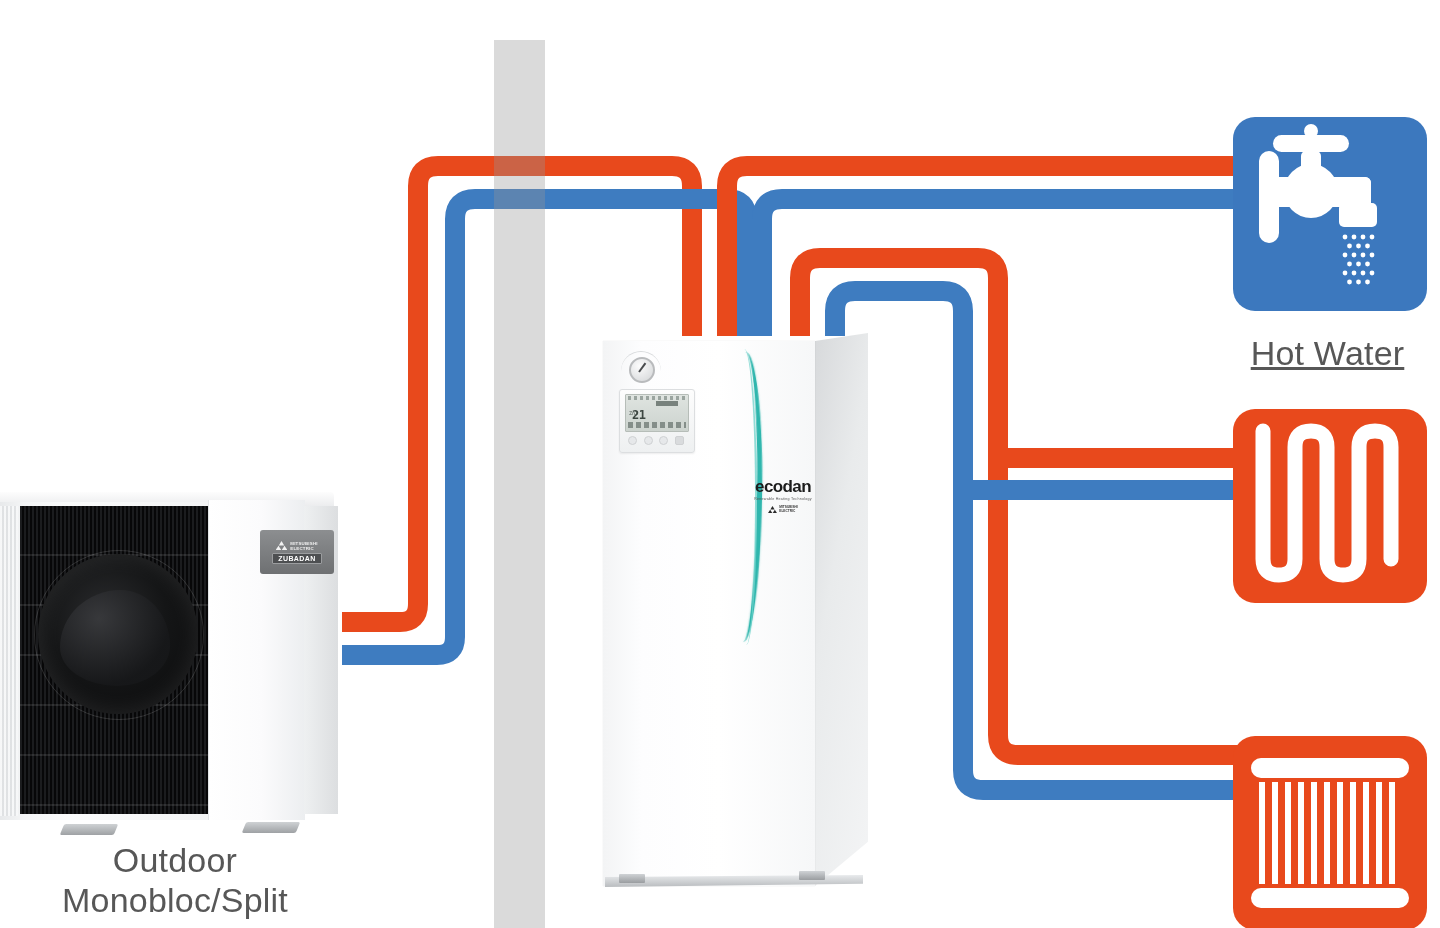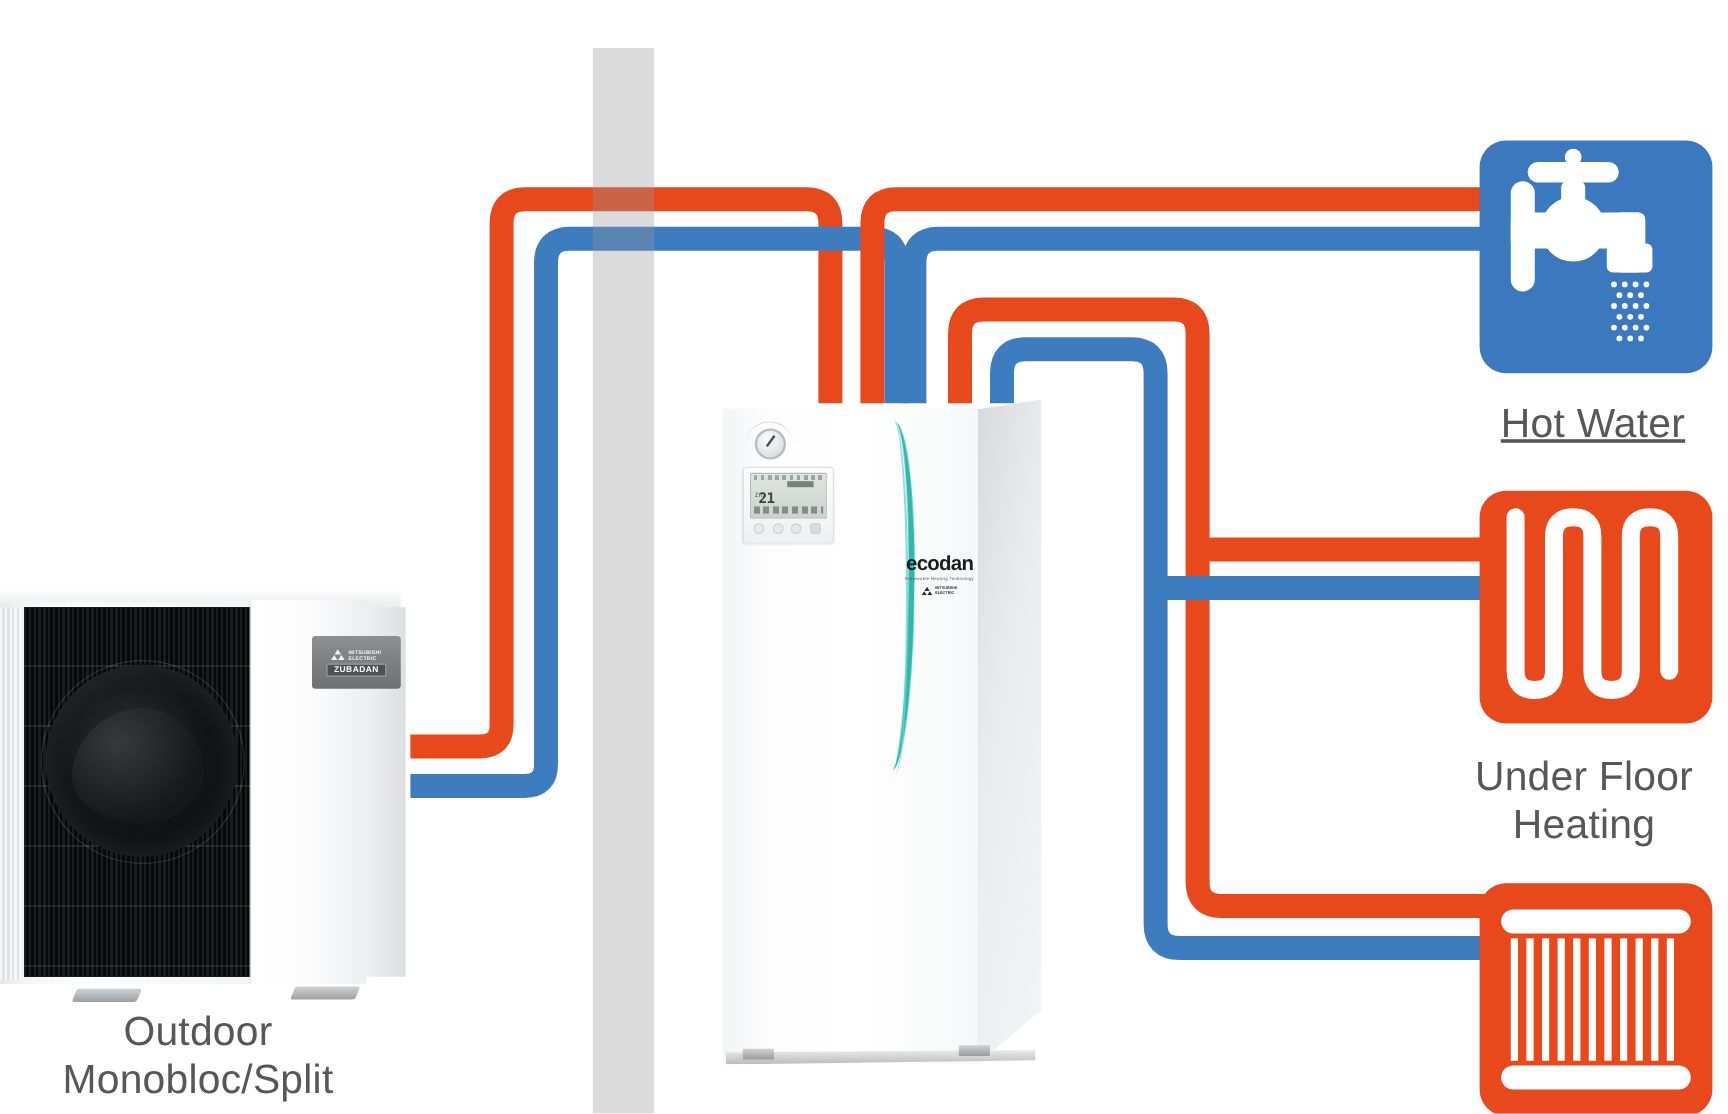--- a/index.html
+++ b/index.html
@@ -18,21 +18,21 @@
   .caption{
     position:absolute;
     color:#575757;
     font-size:34px;
     line-height:40px;
     font-weight:400;
     text-align:center;
     white-space:pre-line;
     letter-spacing:.2px;
   }
-  #cap-outdoor{left:0px;top:840px;width:330px;}
+  #cap-outdoor{left:10px;top:840px;width:330px;}
   #cap-hotwater{left:1215px;top:333px;width:225px;text-decoration:underline;}
   #cap-ufh{left:1200px;top:627px;width:240px;}
 
   
   #wall{
     position:absolute;left:494px;top:40px;width:51px;height:888px;
     background:rgba(150,150,150,.35);
   }
 
   
@@ -167,21 +167,21 @@
     font-family:"DejaVu Sans Mono",monospace;letter-spacing:-.5px;}
   .lcd-sm{position:absolute;left:3px;top:15px;color:#49534e;font-size:5px;
     font-family:"DejaVu Sans Mono",monospace;}
   .lcd-row{position:absolute;left:2px;bottom:3px;right:2px;height:6px;
     background:repeating-linear-gradient(90deg,#6b7671 0 5px,transparent 5px 8px);opacity:.75;}
   .cy-btns{position:absolute;left:22px;top:101px;width:62px;height:12px;
     display:flex;align-items:center;justify-content:space-around;}
   .cy-btn{width:7px;height:7px;border-radius:50%;background:#e6e8ea;border:1px solid #cfd1d3;}
   .cy-btn.sq{border-radius:2px;background:#d9dbdd;}
   .cy-logo{position:absolute;left:140px;top:128px;width:80px;text-align:center;}
-  .cy-logo-main{color:#1c1c1c;font-size:17px;font-weight:700;letter-spacing:-.6px;line-height:18px;}
+  .cy-logo-main{color:#1c1c1c;font-size:17px;font-weight:700;letter-spacing:-.6px;line-height:18px;margin-top:17px;}
   .cy-logo-sub{color:#555;font-size:3.6px;letter-spacing:.25px;line-height:5px;margin-top:1px;}
   .cy-logo-mit{display:flex;align-items:center;justify-content:center;gap:2px;margin-top:4px;}
   .cy-logo-mit-txt{color:#333;font-size:3.2px;line-height:3.6px;text-align:left;white-space:pre-line;font-weight:700;}
   .cy-base{
     position:absolute;left:2px;top:542px;width:258px;height:12px;
     background:linear-gradient(180deg,#e8eaec,#b9bcbf);
     clip-path:polygon(0 2px,100% 0,100% 72%,0 100%);
   }
   .cy-bracket{position:absolute;height:9px;width:26px;background:linear-gradient(180deg,#cfd2d5,#9a9d a0);
     background:linear-gradient(180deg,#cfd2d5,#9a9da0);border-radius:1px;}
@@ -342,22 +342,20 @@
   </div>
   <div class="caption" id="cap-hotwater">Hot Water</div>
 
   <div class="icon-tile" id="tile-ufh">
     <svg class="tile-svg" viewBox="0 0 194 194">
       <path d="M30 22 L30 150 Q30 166 46 166 Q62 166 62 150 L62 38
                Q62 22 78 22 Q94 22 94 38 L94 150 Q94 166 110 166
                Q126 166 126 150 L126 38 Q126 22 142 22 Q158 22 158 38 L158 150" fill="none" stroke="#ffffff" stroke-width="15" stroke-linecap="round"></path>
     </svg>
   </div>
-  <div class="caption" id="cap-ufh">Under Floor
-Heating</div>
 
   <div class="icon-tile" id="tile-rad">
     <svg class="tile-svg" viewBox="0 0 194 194">
 
       <rect x="18" y="22" width="158" height="20" rx="10" fill="#ffffff"></rect>
       <rect x="18" y="152" width="158" height="20" rx="10" fill="#ffffff"></rect>
 
       <g fill="#ffffff">
         <rect x="26" y="46" width="6" height="102"></rect>
         <rect x="39" y="46" width="6" height="102"></rect>

